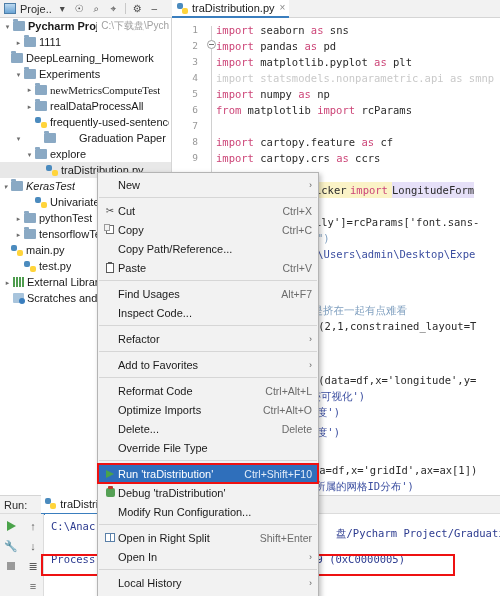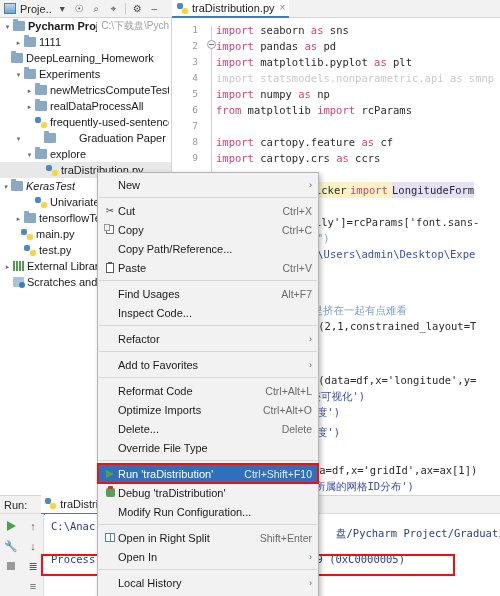--- a/index.html
+++ b/index.html
@@ -544,21 +544,21 @@
       <div class="row" style="">
         <span class="arrow"></span>
         <span class="folder"></span>
         <span class="lbl">DeepLearning_Homework</span>
       </div>
       <div class="row" style="padding-left: 13px;">
         <span class="arrow down"></span>
         <span class="folder"></span>
         <span class="lbl">Experiments</span>
       </div>
-      <div class="row" style="padding-left: 24px;">
+      <div class="row" style="padding-left: 24px; font-family: Liberation Serif, serif;">
         <span class="arrow right"></span>
         <span class="folder"></span>
         <span class="lbl">newMetricsComputeTest</span>
       </div>
       <div class="row" style="padding-left: 24px;">
         <span class="arrow right"></span>
         <span class="folder"></span>
         <span class="lbl">realDataProcessAll</span>
       </div>
       <div class="row" style="padding-left: 24px;">
@@ -587,23 +587,28 @@
         <span class="lbl">KerasTest</span>
       </div>
       <div class="row" style="padding-left: 24px;">
         <span class="arrow"></span>
         <span class="py-ico fileico"></span>
         <span class="lbl">Univariate</span>
       </div>
       <div class="row" style="padding-left: 13px;">
         <span class="arrow right"></span>
         <span class="folder"></span>
+        <span class="lbl">pythonTest</span>
+      </div>
+      <div class="row" style="padding-left: 13px;">
+        <span class="arrow right"></span>
+        <span class="folder"></span>
         <span class="lbl">tensorflowTe</span>
       </div>
-      <div class="row" style="padding-left: 10px;">
+      <div class="row" style="padding-left: 0;">
         <span class="arrow"></span>
         <span class="py-ico fileico"></span>
         <span class="lbl">main.py</span>
       </div>
       <div class="row" style="padding-left: 13px;">
         <span class="arrow"></span>
         <span class="py-ico fileico"></span>
         <span class="lbl">test.py</span>
       </div>
       <div class="row" style="padding-left: 2px;">

